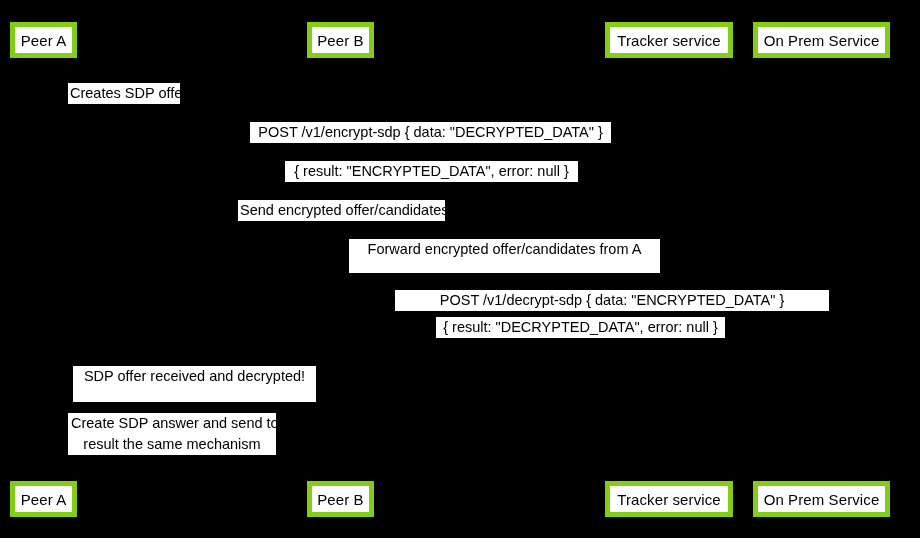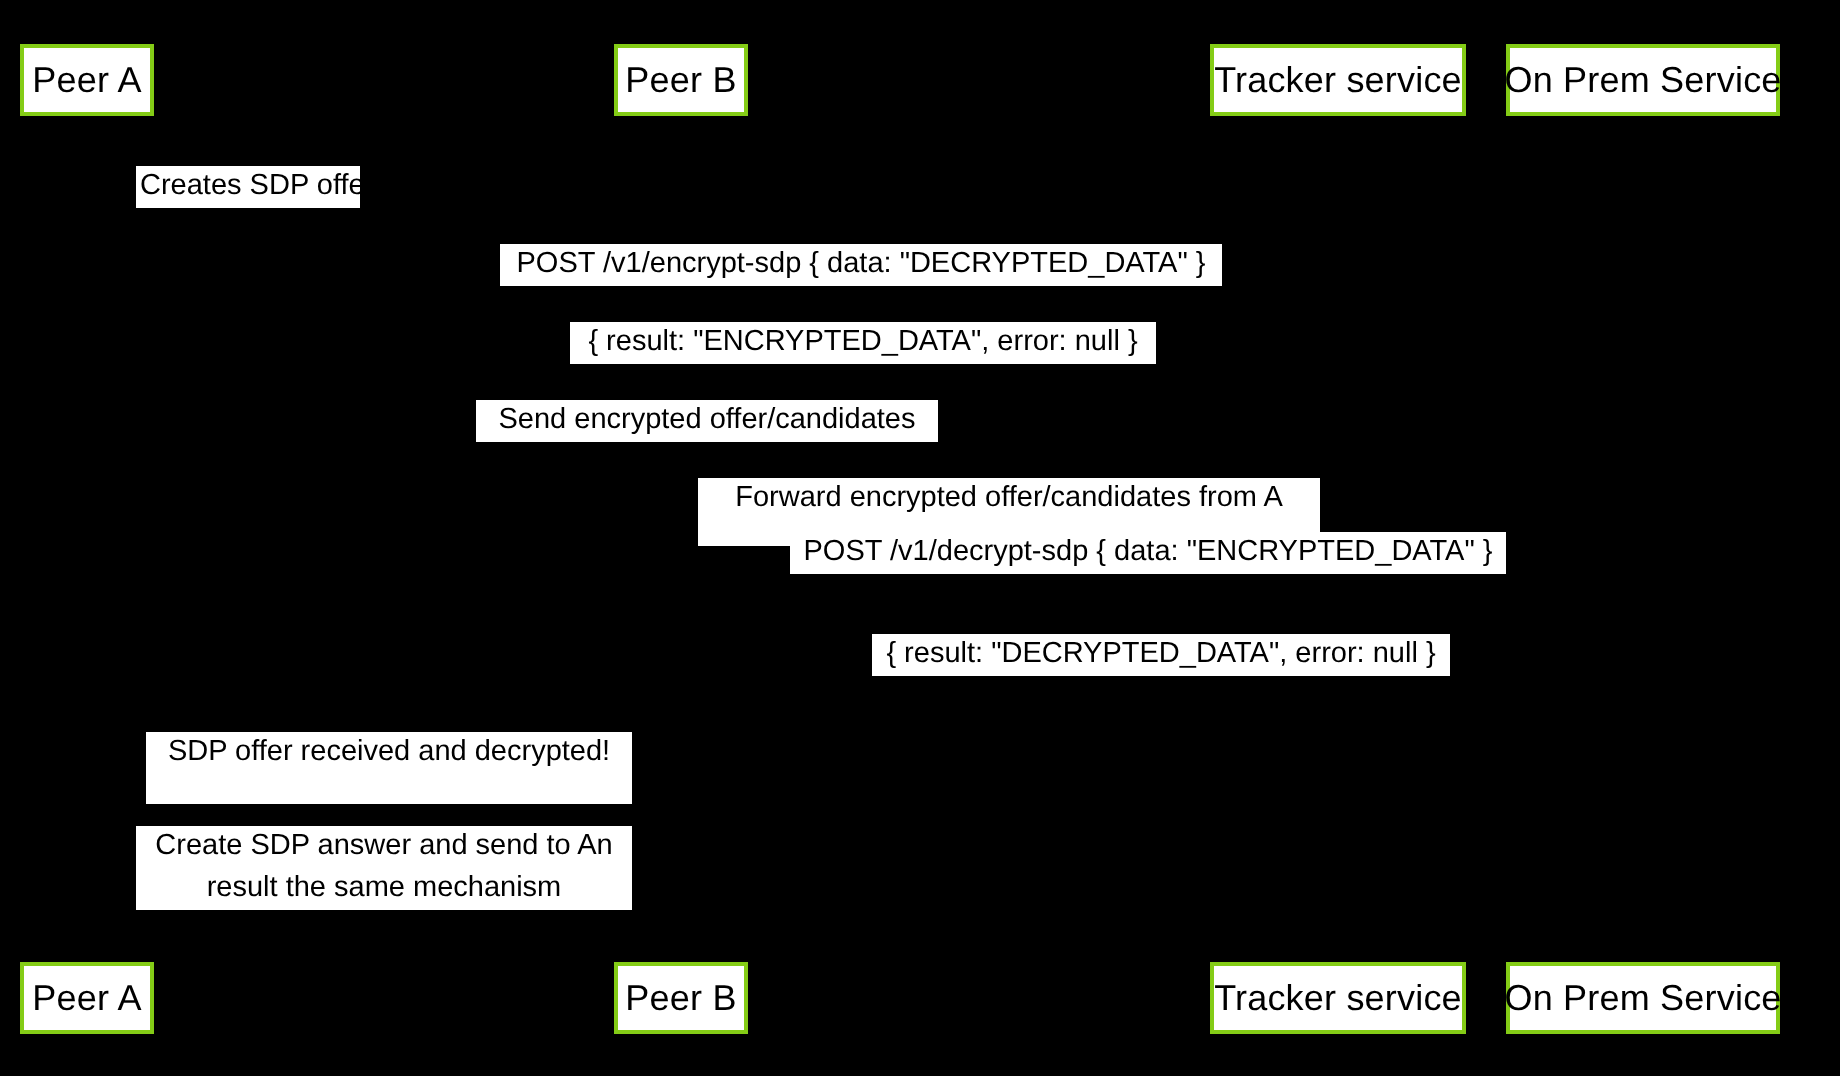--- a/index.html
+++ b/index.html
@@ -26,25 +26,25 @@
     background: #000000;
   }
 
   
   .participant {
     position: absolute;
     box-sizing: border-box;
     height: 36px;
     background: #ffffff;
     color: #000000;
-    border: 2px solid #84cc16;
+    border: 5px solid #84cc16;
     display: flex;
     align-items: center;
     justify-content: center;
-    font-size: 18px;
+    font-size: 15px;
     line-height: 1;
     white-space: nowrap;
     letter-spacing: 0.1px;
   }
 
   
   .lifeline {
     position: absolute;
     width: 1px;
     background: #000000;
@@ -81,19 +81,19 @@
     <div class="participant" style="left: 307px; top: 22px; width: 67px; height: 36px;">Peer B</div>
     <div class="participant" style="left: 605px; top: 22px; width: 128px; height: 36px;">Tracker service</div>
     <div class="participant" style="left: 753px; top: 22px; width: 137px; height: 36px;">On Prem Service</div>
     <div class="participant" style="left: 10px; top: 481px; width: 67px; height: 36px;">Peer A</div>
     <div class="participant" style="left: 307px; top: 481px; width: 67px; height: 36px;">Peer B</div>
     <div class="participant" style="left: 605px; top: 481px; width: 128px; height: 36px;">Tracker service</div>
     <div class="participant" style="left: 753px; top: 481px; width: 137px; height: 36px;">On Prem Service</div>
     <div class="msg" style="left: 68px; top: 83px; width: 112px; height: 21px;">Creates SDP offer</div>
     <div class="msg" style="left: 250px; top: 122px; width: 361px; height: 21px;">POST /v1/encrypt-sdp { data: "DECRYPTED_DATA" }</div>
     <div class="msg" style="left: 285px; top: 161px; width: 293px; height: 21px;">{ result: "ENCRYPTED_DATA", error: null }</div>
-    <div class="msg" style="left: 238px; top: 200px; width: 231px; height: 21px;">Send encrypted offer/candidates</div>
+    <div class="msg" style="left: 238px; top: 200px; width: 207px; height: 21px;">Send encrypted offer/candidates</div>
     <div class="msg" style="left: 349px; top: 239px; width: 311px; height: 34px;">Forward encrypted offer/candidates from A</div>
-    <div class="msg" style="left: 395px; top: 266px; width: 358px; height: 21px;">POST /v1/decrypt-sdp { data: "ENCRYPTED_DATA" }</div>
+    <div class="msg" style="left: 395px; top: 290px; width: 434px; height: 21px;">POST /v1/decrypt-sdp { data: "ENCRYPTED_DATA" }</div>
     <div class="msg" style="left: 436px; top: 317px; width: 289px; height: 21px;">{ result: "DECRYPTED_DATA", error: null }</div>
     <div class="msg" style="left: 73px; top: 366px; width: 243px; height: 36px;">SDP offer received and decrypted!</div>
-    <div class="msg two-line" style="left: 68px; top: 413px; width: 248px; height: 42px;"><div>Create SDP answer and send to An</div><div>result the same mechanism</div></div>
+    <div class="msg two-line" style="left: 68px; top: 413px; width: 208px; height: 42px;"><div>Create SDP answer and send to An</div><div>result the same mechanism</div></div>
   </div>
 
 </body></html>

